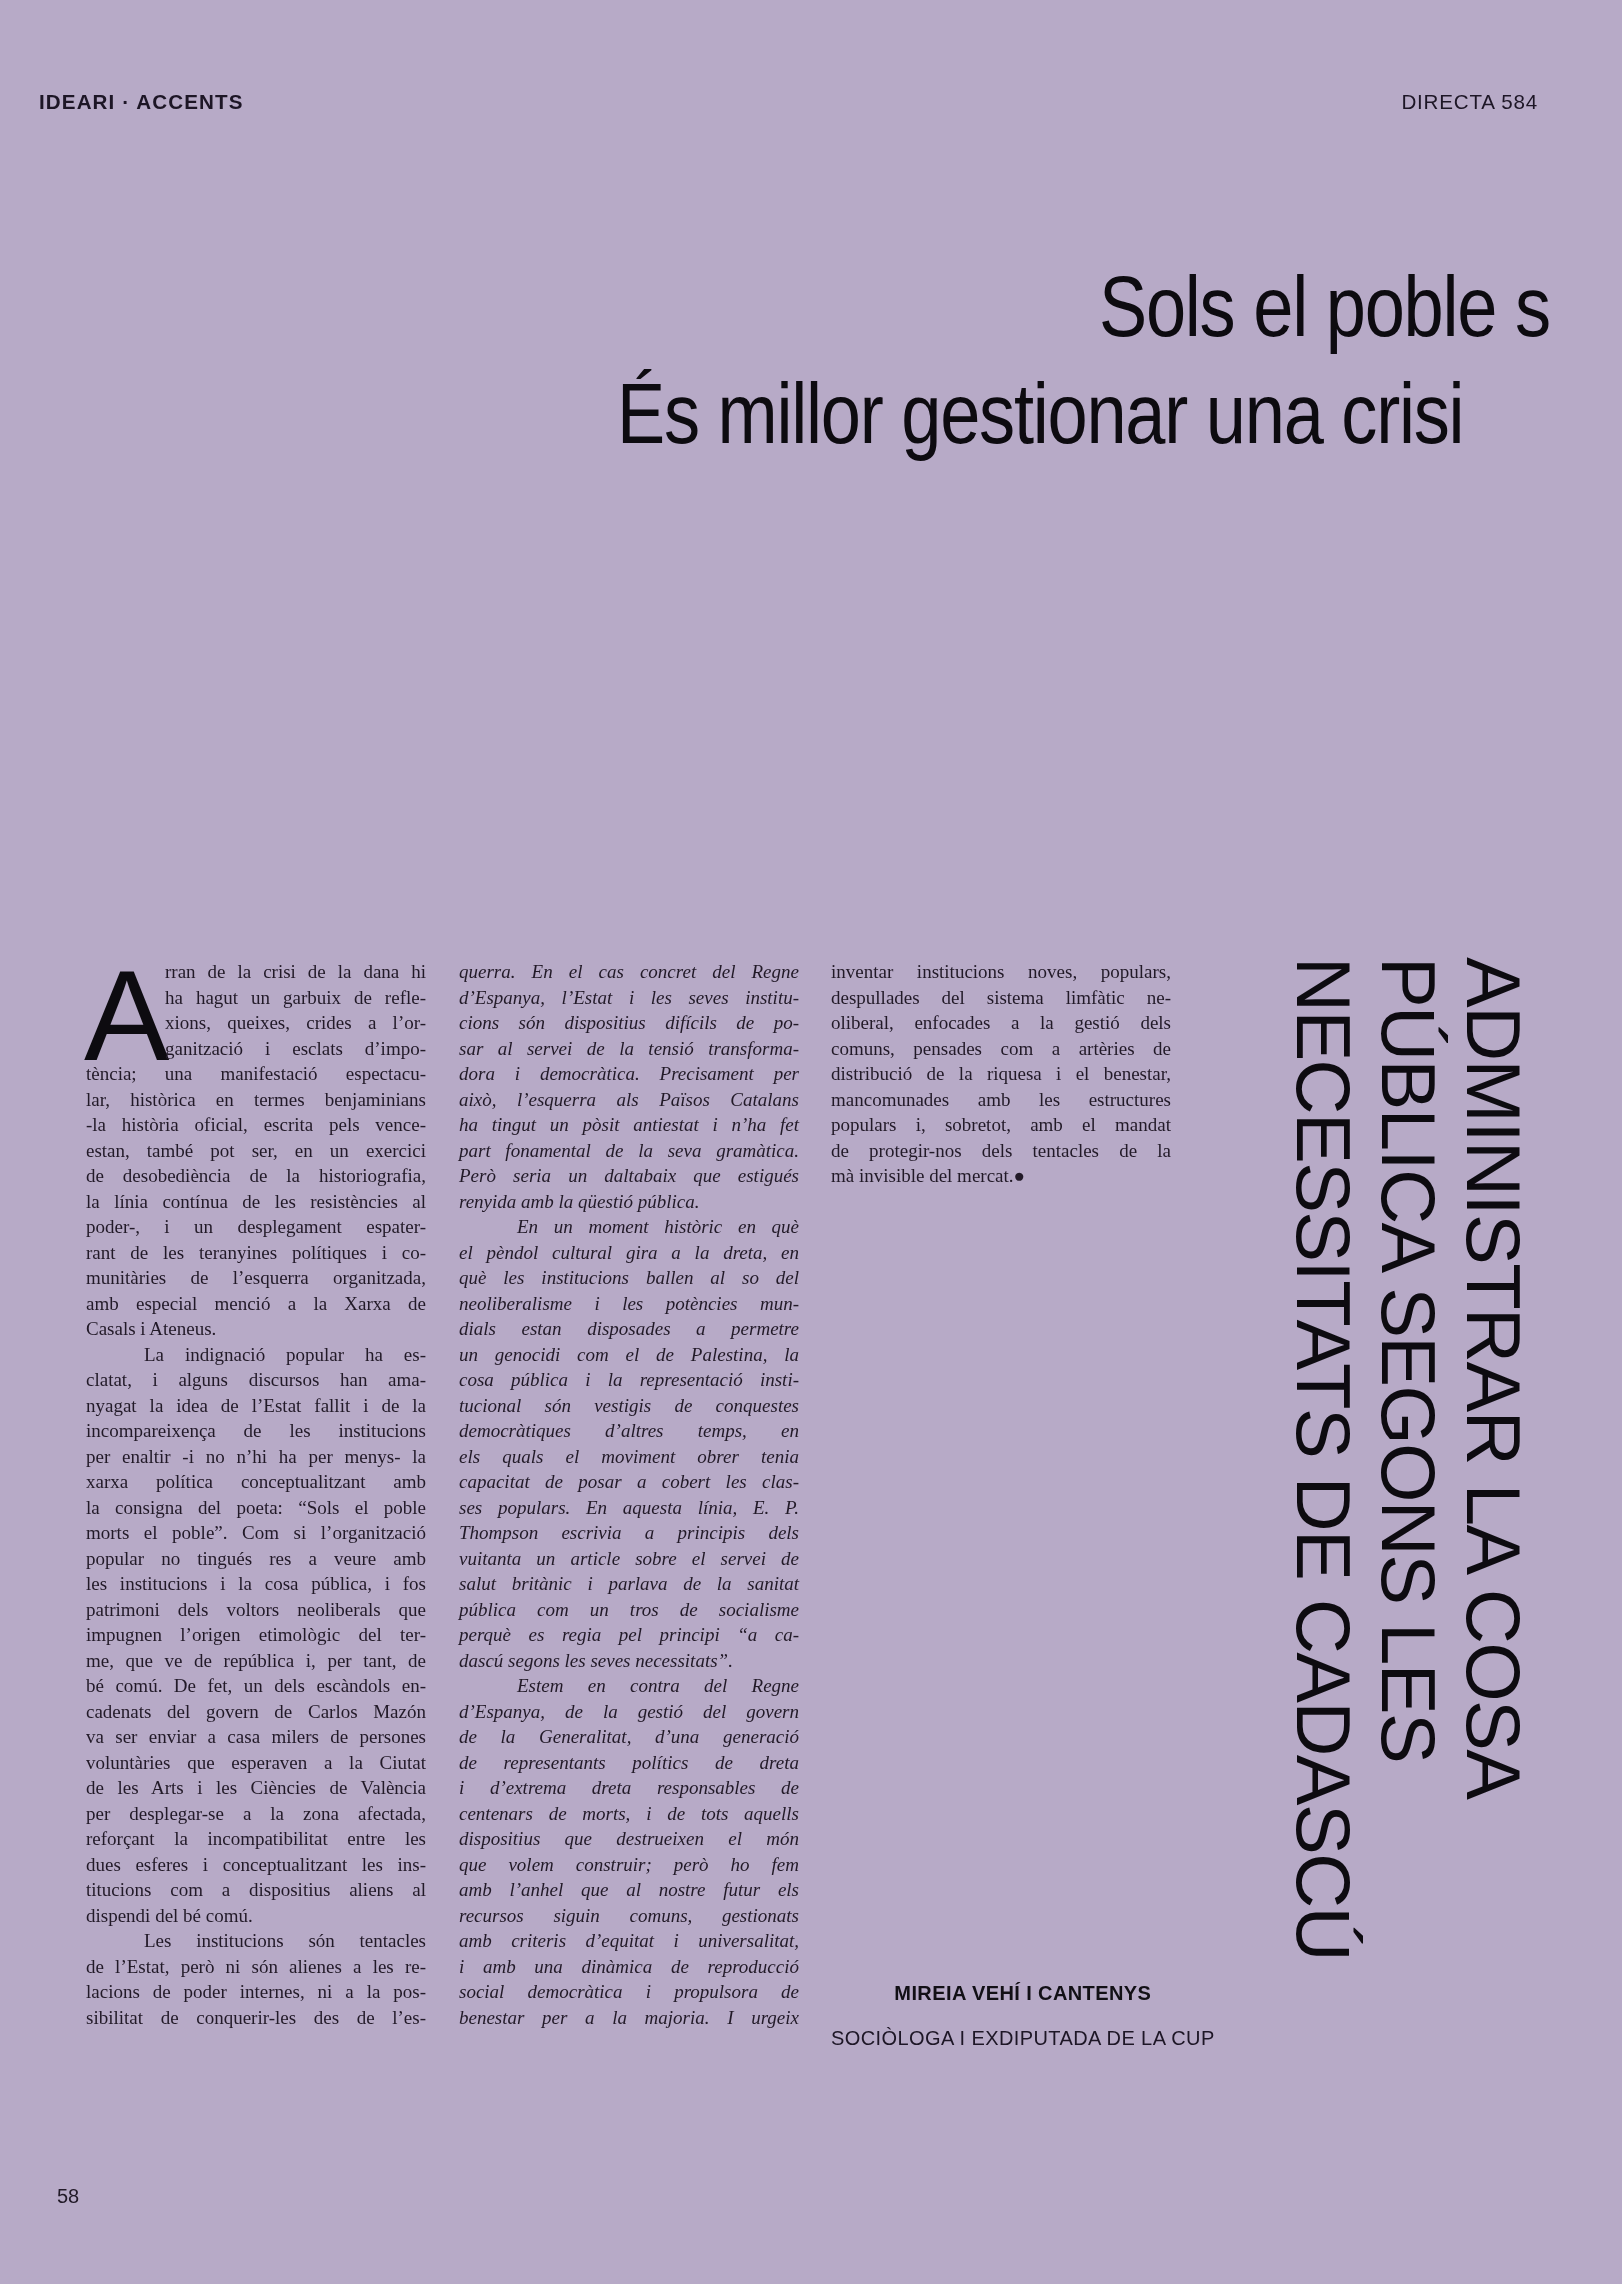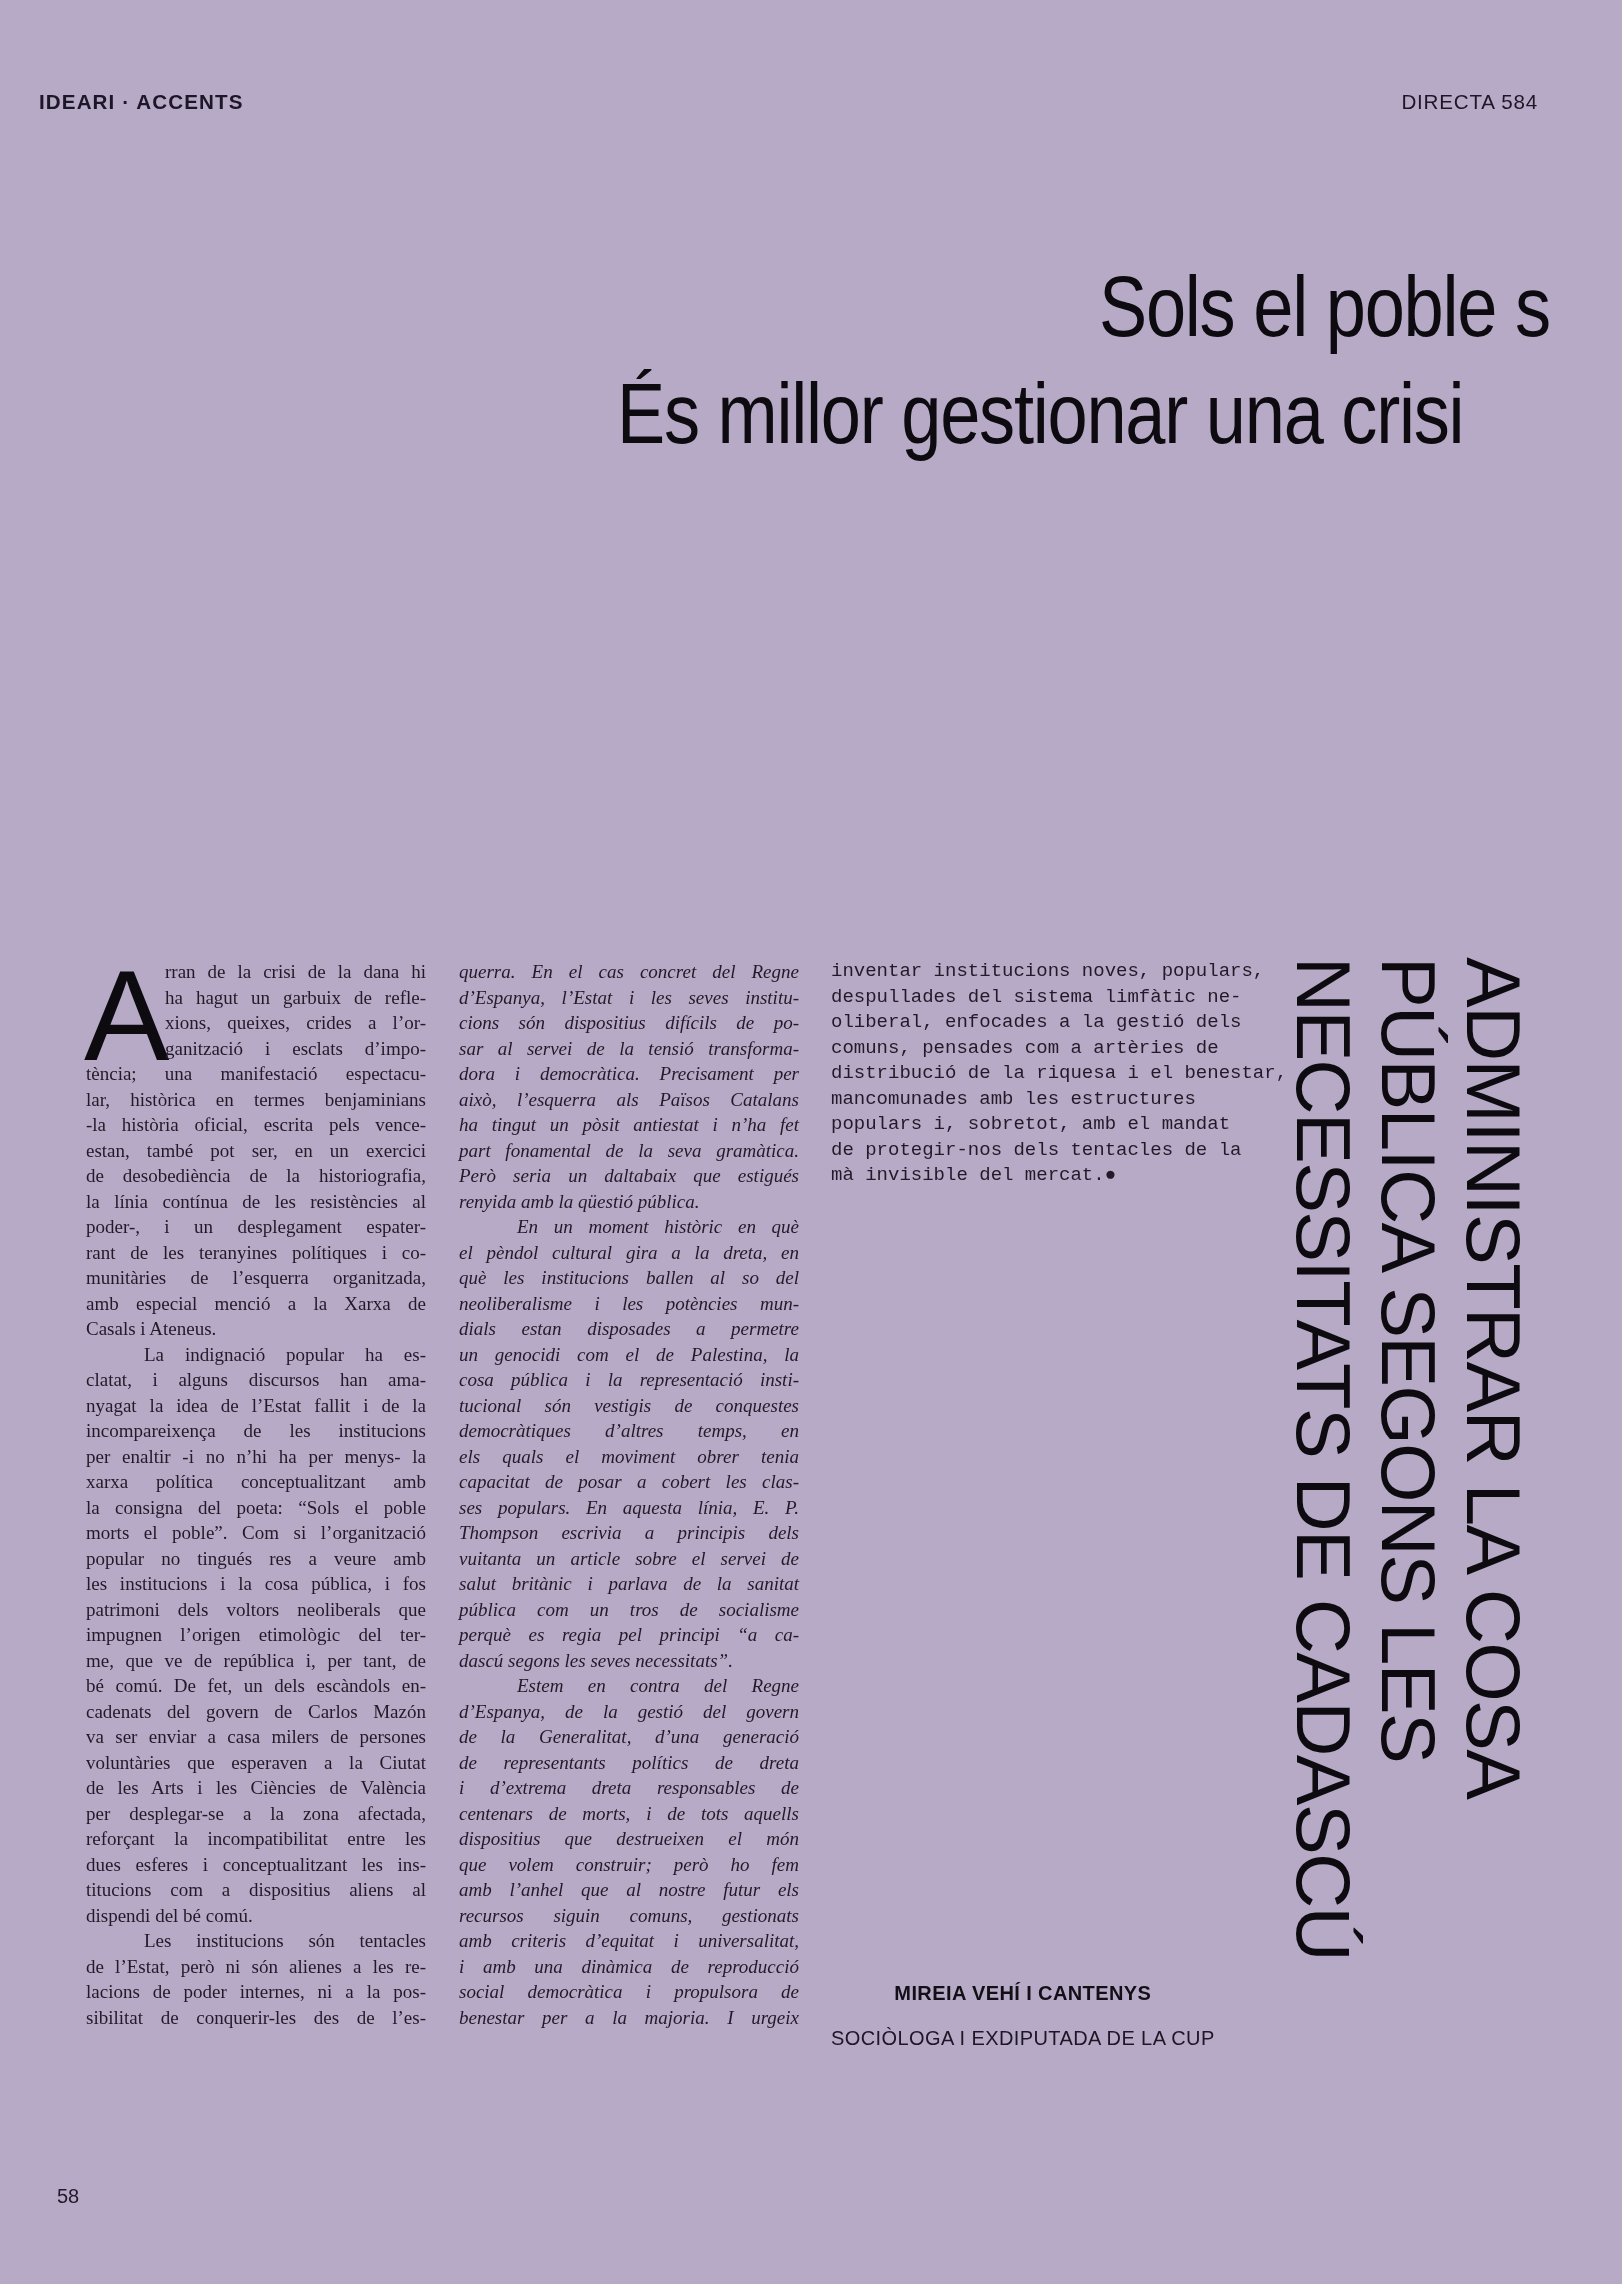--- a/index.html
+++ b/index.html
@@ -35,21 +35,21 @@
   
   .col{
     position:absolute;top:959px;
     width:340px;
     font-family:"Liberation Serif", serif;
     font-size:19px;
     color:#221a28;
   }
   #col1{left:86px;}
   #col2{left:459px;font-style:italic;}
-  #col3{left:831px;font-family:Liberation Mono, monospace;}
+  #col3{left:831px;}
   .col .line{
     line-height:25.5px;
     height:25.5px;
     white-space:nowrap;
     text-align:justify;
     text-align-last:justify;
     overflow:visible;
   }
   .col .line.end{text-align-last:left;}
   .col .line.pad{padding-left:79px;}

